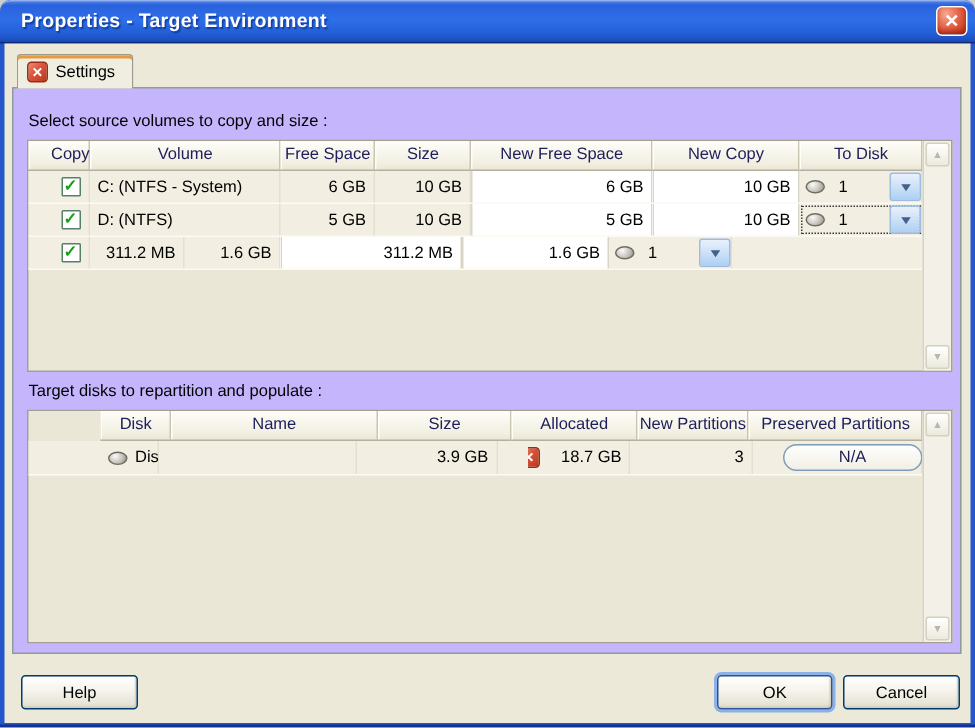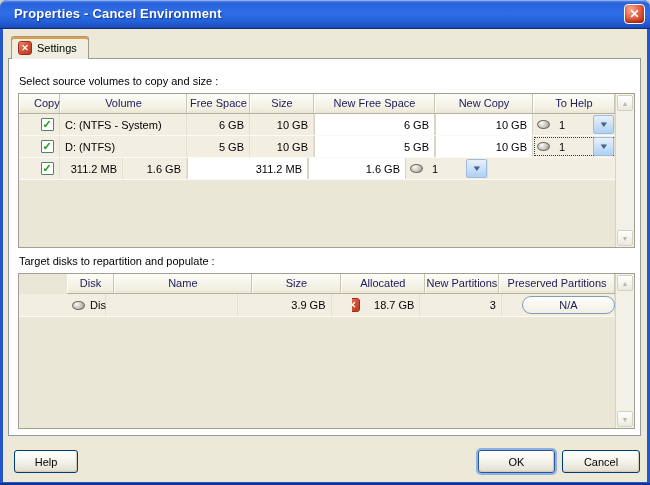--- a/index.html
+++ b/index.html
@@ -19,21 +19,21 @@
     box-shadow:inset 0 -2px 3px rgba(120,10,0,.5);}
   
   .tab{position:absolute;left:11px;top:36px;height:23px;z-index:3;display:inline-flex;align-items:center;gap:5px;
     padding:0 11px 0 6px;background:#f0eee1;border:1px solid #9a9a8e;border-bottom:none;border-radius:3px 3px 0 0;
     box-shadow:inset 0 2px 0 #e89a3c;font-size:11px;color:#000;}
   .redx{display:inline-block;width:14px;height:14px;border:1px solid #992c18;border-radius:3px;
     background:linear-gradient(135deg,#ef8a70 0%,#d9533a 45%,#bb３a20 100%);
     background:linear-gradient(135deg,#ef8a70 0%,#d9533a 45%,#bb3a20 100%);
     color:#fff;font-size:9px;font-weight:bold;text-align:center;line-height:12px;}
   
-  .page{position:absolute;left:8px;top:58px;width:633px;height:378px;border:1px solid #919b9c;background:#ffffff;z-index:2;}
+  .page{position:absolute;left:8px;top:58px;width:633px;height:378px;border:1px solid #919b9c;background:#c4b5fd;z-index:2;}
   .seclabel{position:absolute;font-size:11px;color:#000;}
   .l1{left:10px;top:16px;}
   .l2{left:10px;top:196px;}
   
   .tbl{position:absolute;left:9px;border:1px solid #a3a093;background:#eae7d6;}
   .t1{top:34px;width:617px;height:155px;}
   .t2{top:214px;width:617px;height:156px;}
   .thead{position:absolute;left:0;top:0;height:20px;display:flex;width:596px;}
   .th{height:20px;line-height:19px;font-size:11px;color:#20205c;text-align:center;
     background:linear-gradient(#fdfdf8,#f2efe1 80%,#e9e6d4);border-bottom:1px solid #b5b1a0;
@@ -75,31 +75,31 @@
     background:linear-gradient(135deg,#ef8a70 0%,#d9533a 45%,#bb3a20 100%);
     color:#fff;font-size:9px;font-weight:bold;text-align:center;line-height:12px;margin-left:-6px;}
   .alloc{justify-content:space-between;padding-right:6px;}
   
   .nabtn{width:118px;height:18px;border:1px solid #7f9db9;border-radius:9px;font-size:11px;color:#1c1c50;
     background:linear-gradient(#fefefc,#f1efe5);display:flex;align-items:center;justify-content:center;}
   
   .btn{position:absolute;top:450px;height:23px;border:1px solid #003c74;border-radius:3px;font-size:11px;color:#000;
     background:linear-gradient(180deg,#ffffff,#f5f4ec 45%,#e8e5d8 85%,#ddd9cb);
     display:flex;align-items:center;justify-content:center;box-shadow:inset -1px -1px 1px #cfccbd;}
-  .help{left:14px;width:64px;}
+  .help{left:14px;width:78px;}
   .ok{left:478px;width:77px;border-color:#2f5496;box-shadow:0 0 0 2px #8ab2e8, inset -1px -1px 1px #cfccbd;}
   .cancel{left:562px;width:78px;}
 </style>
 </head>
 <body>
 
 <div class="window">
 
   <div class="titlebar">
-    <span class="title">Properties - Cancel Environment</span>
+    <span class="title">Properties - Target Environment</span>
     <div class="closebtn">
       <span>✕</span>
     </div>
   </div>
 
   <div class="client"></div>
 
   <div class="tab">
     <span class="redx"><span>✕</span></span>
     <span>Settings</span>
@@ -110,21 +110,21 @@
     <div class="seclabel l1">Select source volumes to copy and size :</div>
 
     <div class="tbl t1">
       <div class="thead">
         <div class="th c1">Copy ?</div>
         <div class="th c2">Volume</div>
         <div class="th c3">Free Space</div>
         <div class="th c4">Size</div>
         <div class="th c5">New Free Space</div>
         <div class="th c6">New Copy</div>
-        <div class="th c7">To Help</div>
+        <div class="th c7">To Disk</div>
       </div>
 
       <div class="trow" style="top:20px;">
         <div class="td c1">
           <span class="cb">
               <i>✓</i>
             </span>
         </div>
         <div class="td c2 left">C: (NTFS - System)</div>
         <div class="td c3 num">6 GB</div>

